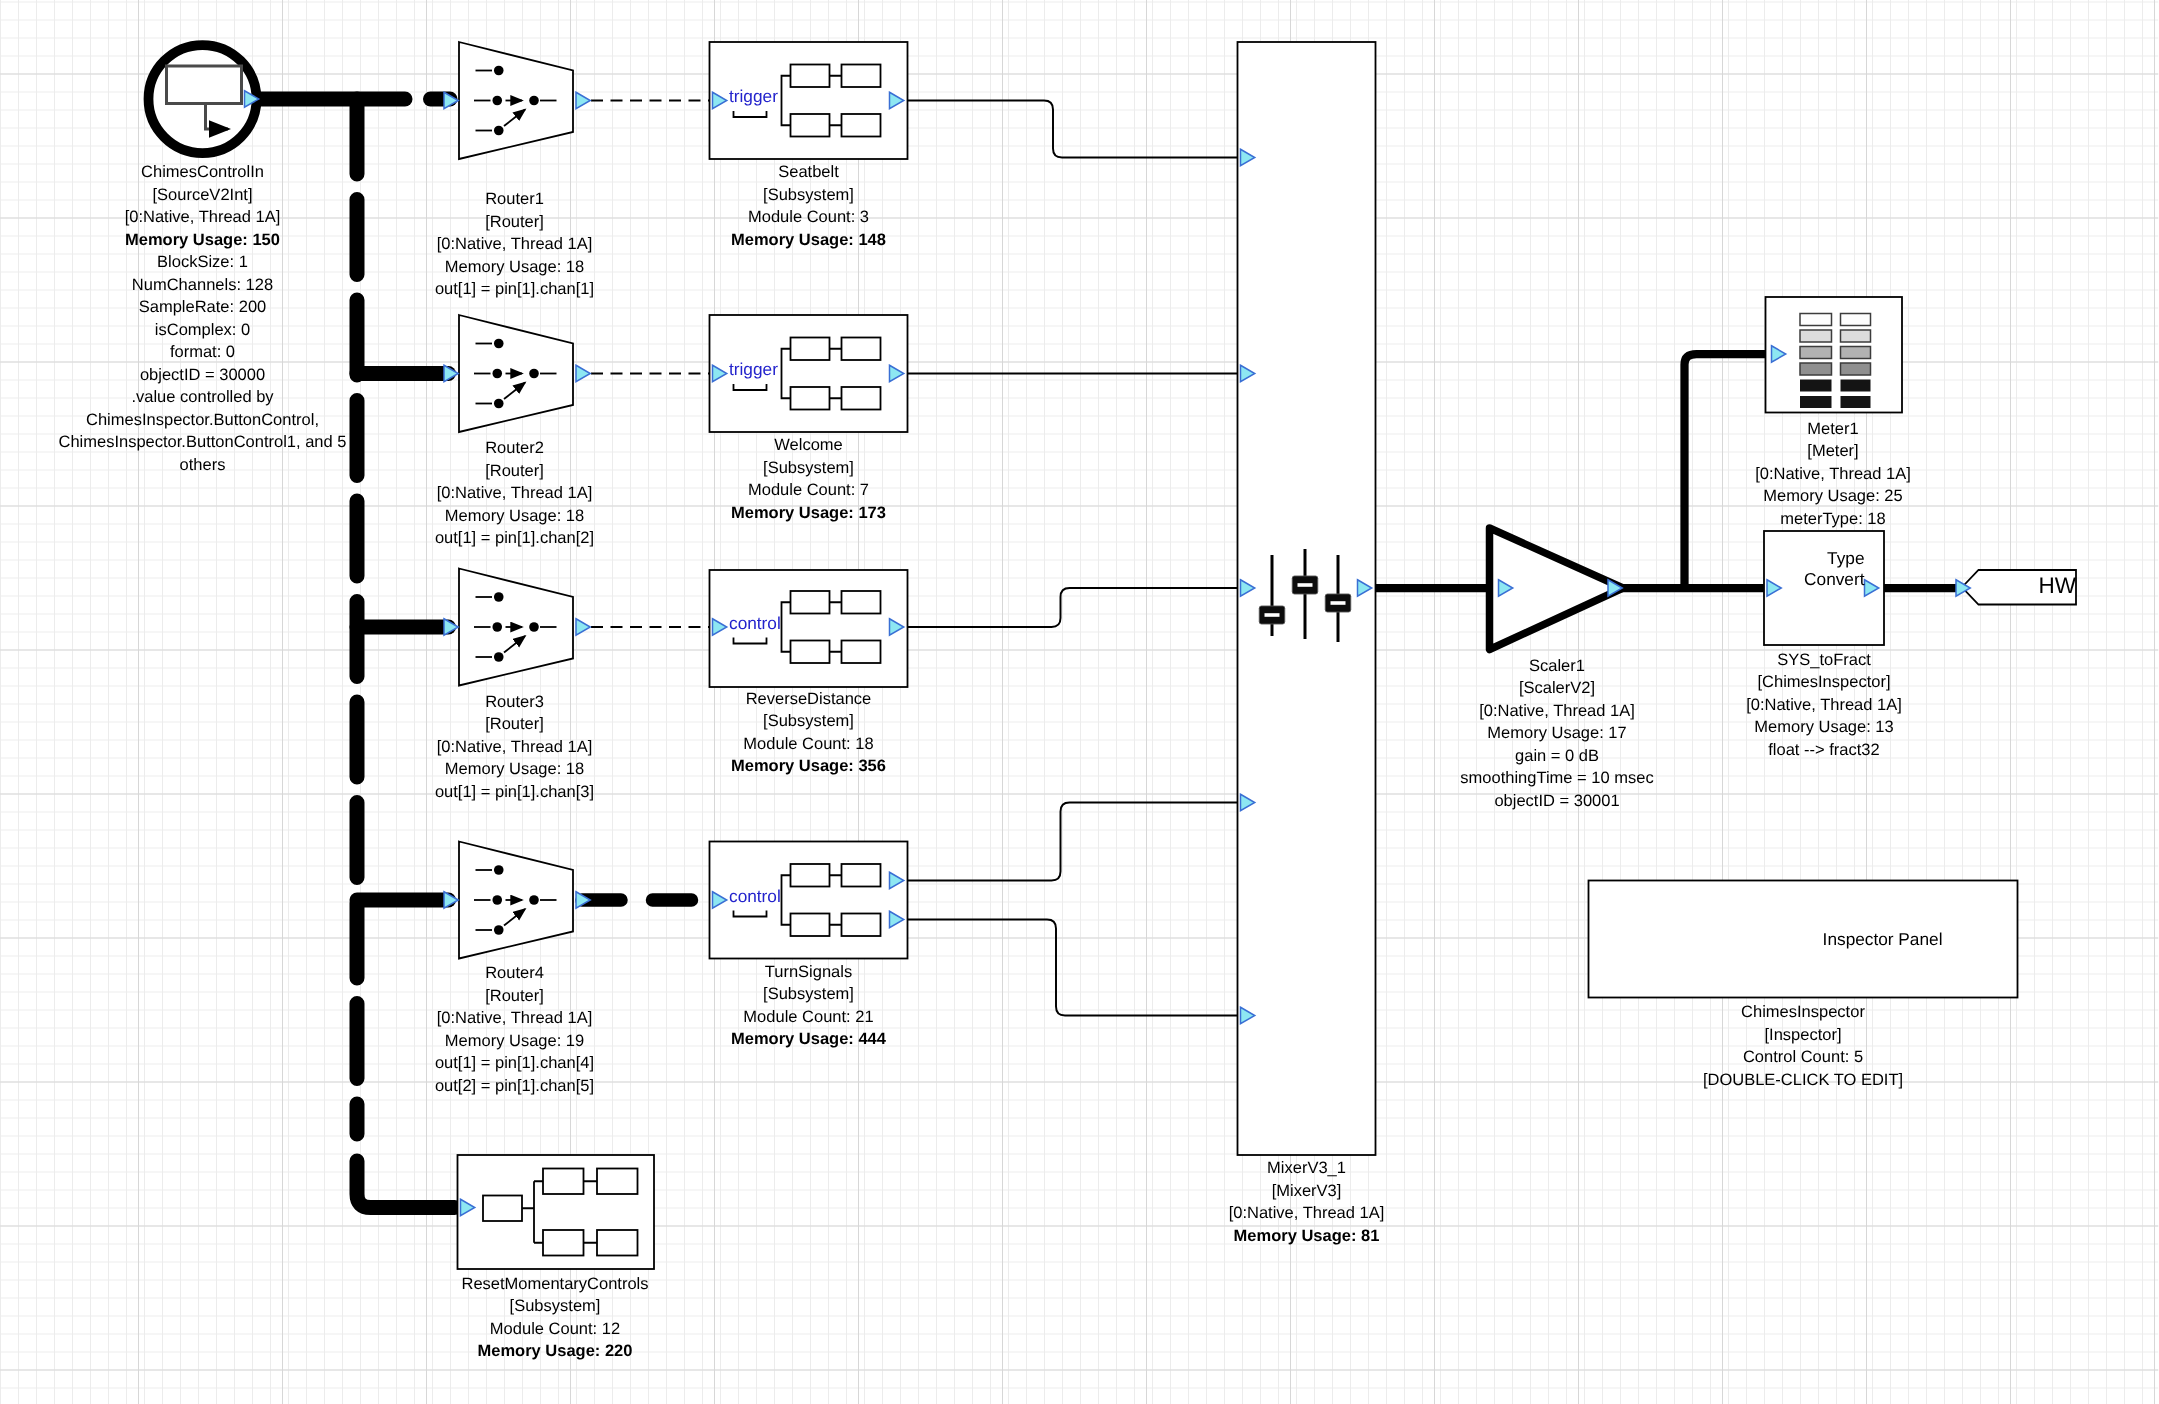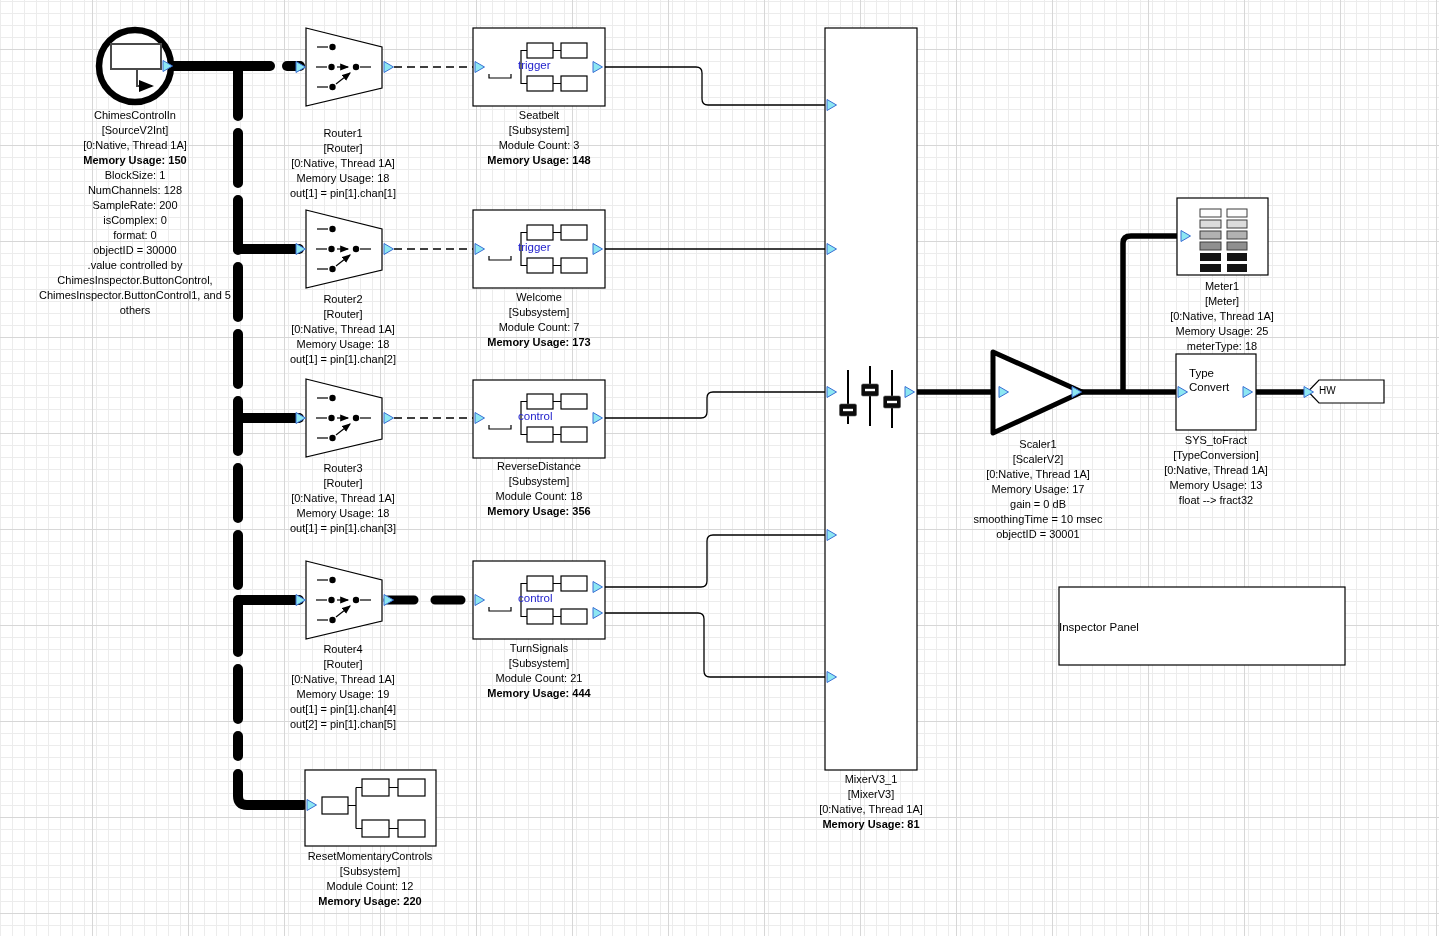--- a/index.html
+++ b/index.html
@@ -8,22 +8,22 @@
     background:
       linear-gradient(to right,#d7d7d7 1px,transparent 1px) -4px 0 / 96px 96px,
       linear-gradient(to bottom,#d7d7d7 1px,transparent 1px) 0 -47px / 96px 96px,
       linear-gradient(to right,#ececec 1px,transparent 1px) 0 0 / 12px 12px,
       linear-gradient(to bottom,#ececec 1px,transparent 1px) 0 1px / 12px 12px,
       #fff;
   }
   svg.layer{position:absolute;left:0;top:0;}
   .lbl{position:absolute;text-align:center;font:11px/15px "Liberation Sans",sans-serif;color:#000;white-space:nowrap;}
   .lbl .b{font-weight:bold;}
-  .plabel{position:absolute;font:11.5px/13px "Liberation Sans",sans-serif;color:#2323cc;margin-left:32px;}
-  .inner{position:absolute;text-align:left;font:11.5px/14px "Liberation Sans",sans-serif;color:#000;}
+  .plabel{position:absolute;font:11.5px/13px "Liberation Sans",sans-serif;color:#2323cc;}
+  .inner{position:absolute;text-align:right;font:11.5px/14px "Liberation Sans",sans-serif;color:#000;}
   .blk{fill:#fff;stroke:#000;stroke-width:1.2;}
   .irect{fill:#fff;stroke:#000;stroke-width:1.2;}
   .iline{stroke:#000;stroke-width:1.2;fill:none;}
   .dot{fill:#000;stroke:none;}
   .pin{fill:#8de7f2;stroke:#3a6fd4;stroke-width:1;}
   .wthin{stroke:#000;stroke-width:1.3;fill:none;}
   .wthin-d{stroke:#000;stroke-width:1.3;fill:none;stroke-dasharray:8 5;}
   .wmed{stroke:#000;stroke-width:5.5;fill:none;}
   .wbus{stroke:#000;stroke-width:10;fill:none;stroke-linecap:round;}
   .wbus-d{stroke:#000;stroke-width:10;fill:none;stroke-linecap:round;stroke-dasharray:50 17;}
@@ -285,21 +285,21 @@
 </svg>
 
 <div class="plabel" style="left:486px;top:59px">trigger</div>
 <div class="plabel" style="left:486px;top:241px">trigger</div>
 <div class="plabel" style="left:486px;top:410px">control</div>
 <div class="plabel" style="left:486px;top:592px">control</div>
 
 <div class="inner" style="left:1176px;top:366px;width:80px">
   <div style="width:54px;margin:0 auto">Type Convert</div>
 </div>
-<div class="inner" style="left:1319px;top:384px;width:65px;font-size:10px">HW</div>
+<div class="inner" style="left:1319px;top:384px;width:65px;font-size:15px">HW</div>
 <div class="inner" style="left:1059px;top:620px;width:236px">Inspector Panel</div>
 
 <div class="lbl" style="left:-5px;top:108px;width:280px">
   <div>ChimesControlIn</div>
   <div>[SourceV2Int]</div>
   <div>[0:Native, Thread 1A]</div>
   <div class="b">Memory Usage: 150</div>
   <div>BlockSize: 1</div>
   <div>NumChannels: 128</div>
   <div>SampleRate: 200</div>
@@ -400,21 +400,27 @@
 <div class="lbl" style="left:1132px;top:279px;width:180px">
   <div>Meter1</div>
   <div>[Meter]</div>
   <div>[0:Native, Thread 1A]</div>
   <div>Memory Usage: 25</div>
   <div>meterType: 18</div>
 </div>
 
 <div class="lbl" style="left:1126px;top:433px;width:180px">
   <div>SYS_toFract</div>
-  <div>[TypeConversion]</div>
+  <div>[ChimesInspector]</div>
   <div>[0:Native, Thread 1A]</div>
   <div>Memory Usage: 13</div>
   <div>float --&gt; fract32</div>
 </div>
 
 
+<div class="lbl" style="left:1082px;top:668px;width:240px">
+  <div>ChimesInspector</div>
+  <div>[Inspector]</div>
+  <div>Control Count: 5</div>
+  <div>[DOUBLE-CLICK TO EDIT]</div>
+</div>
 
 </div>
 
 </body></html>

